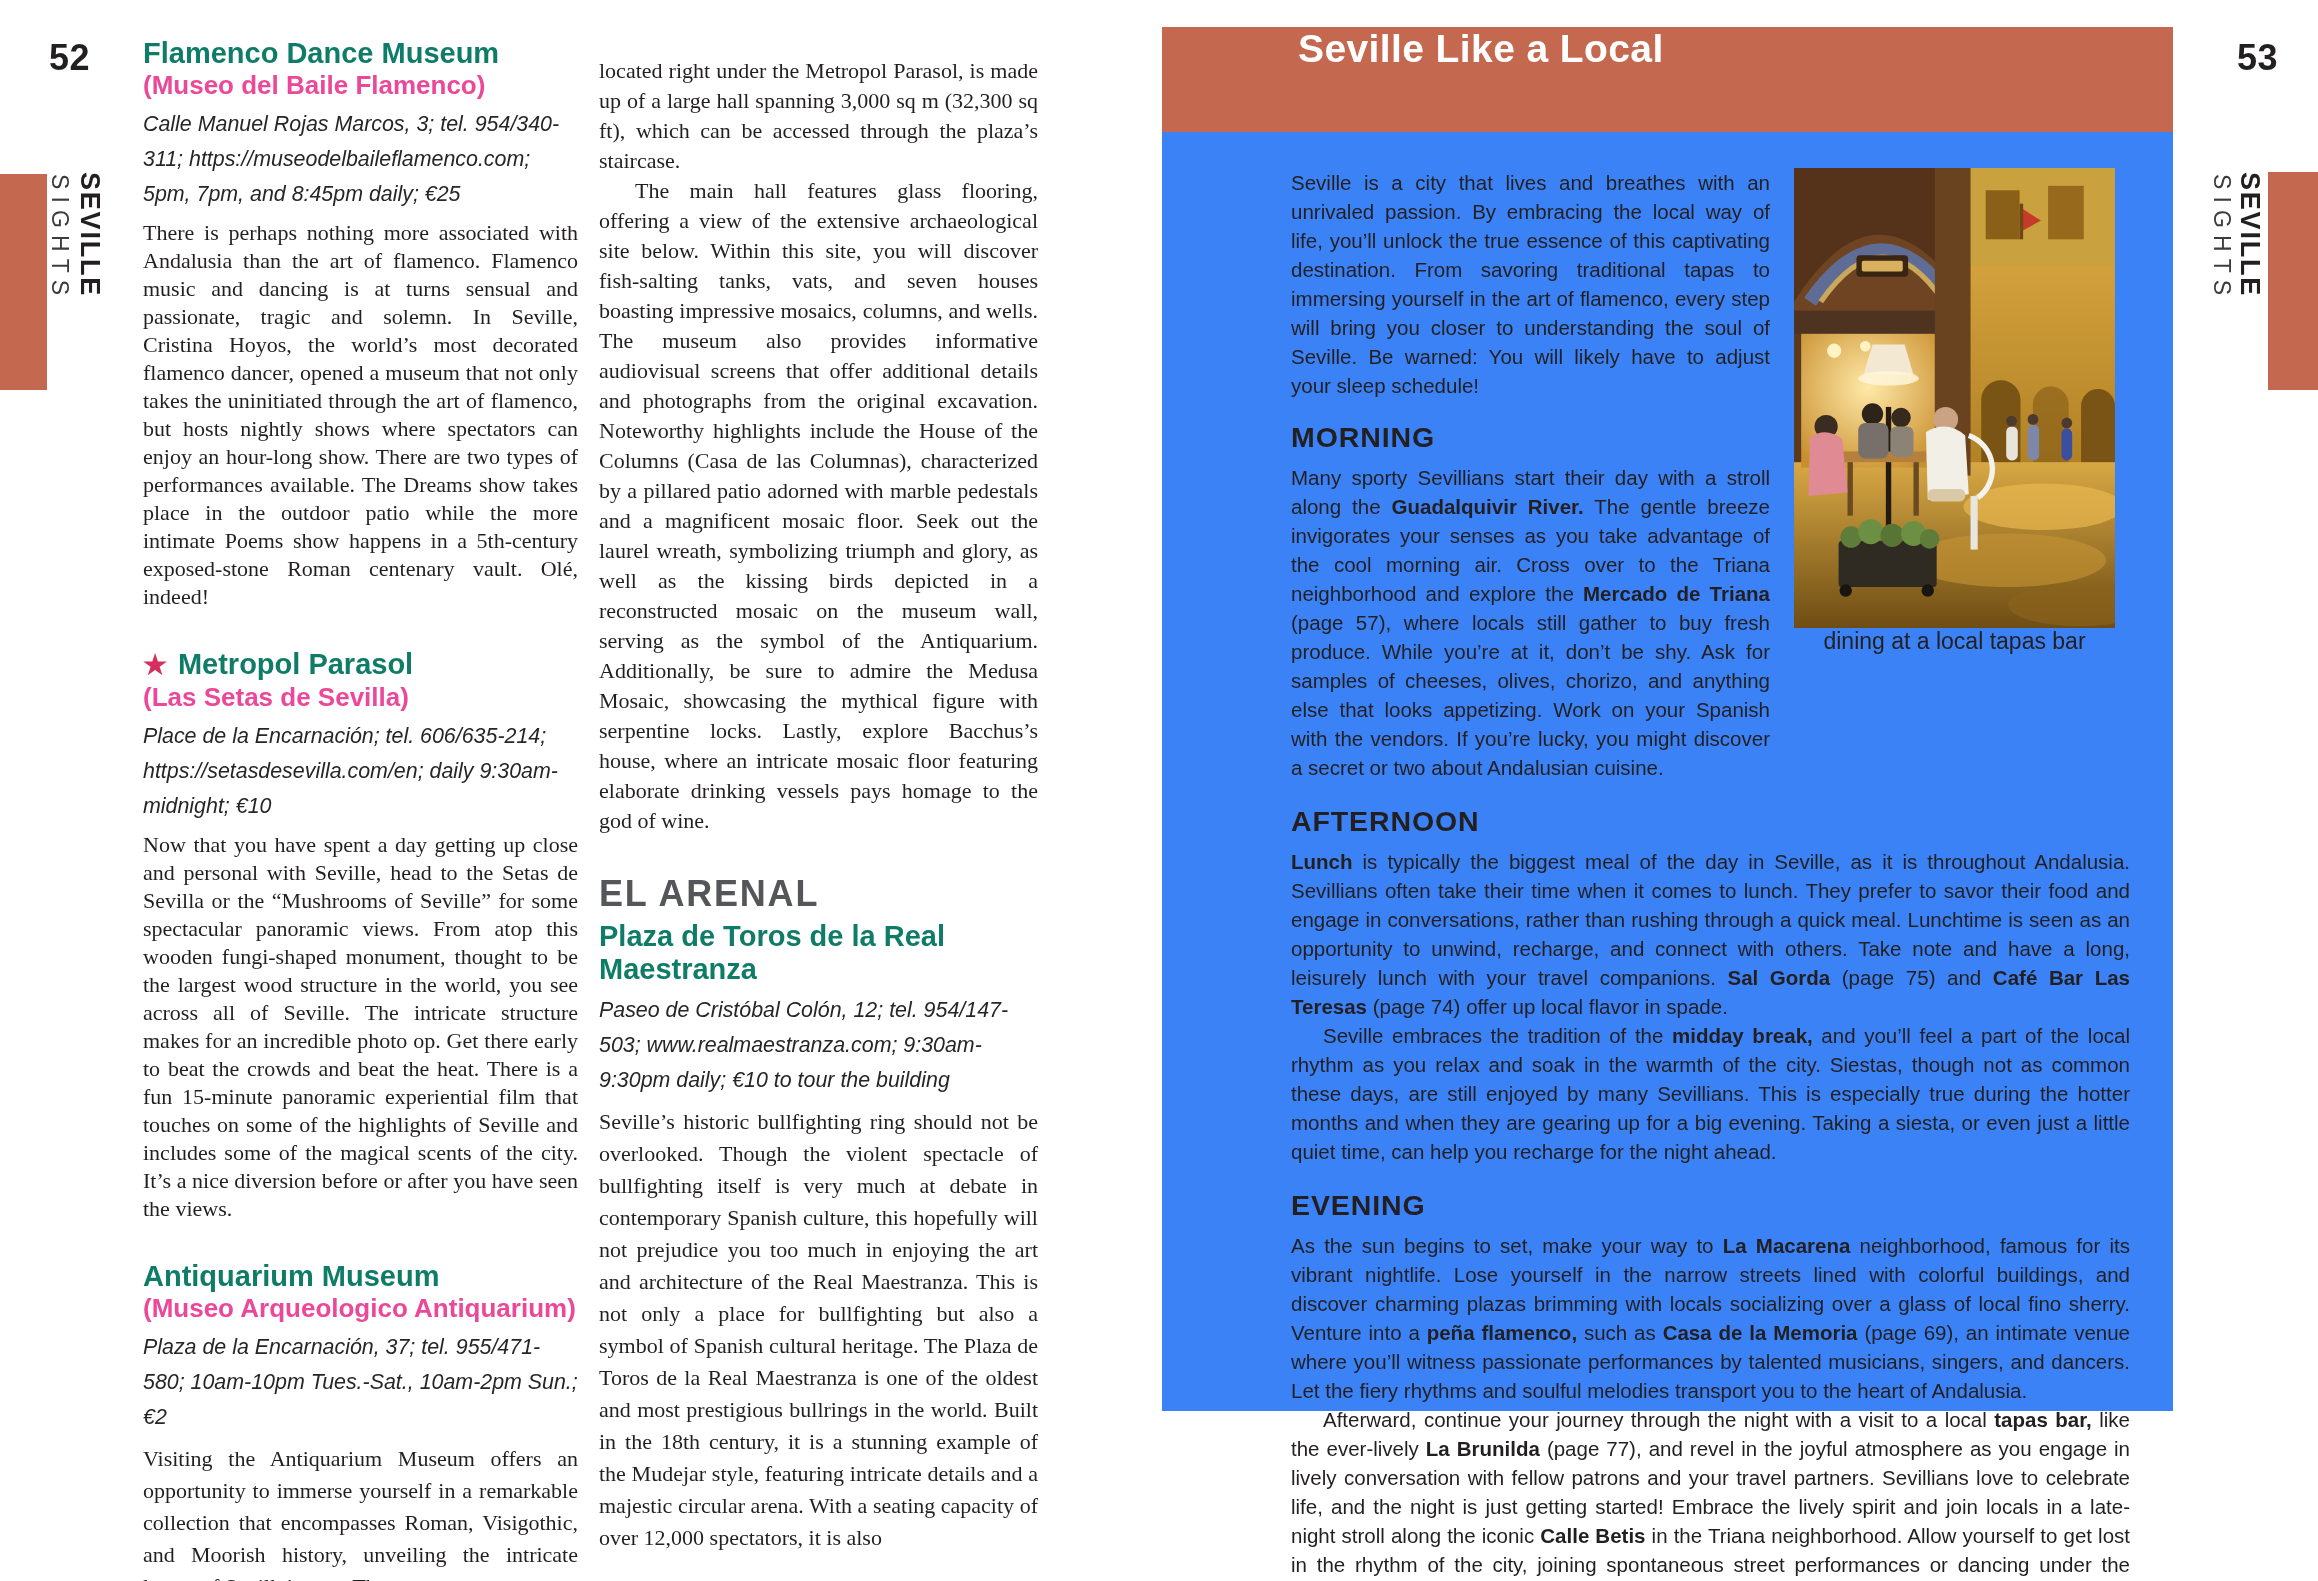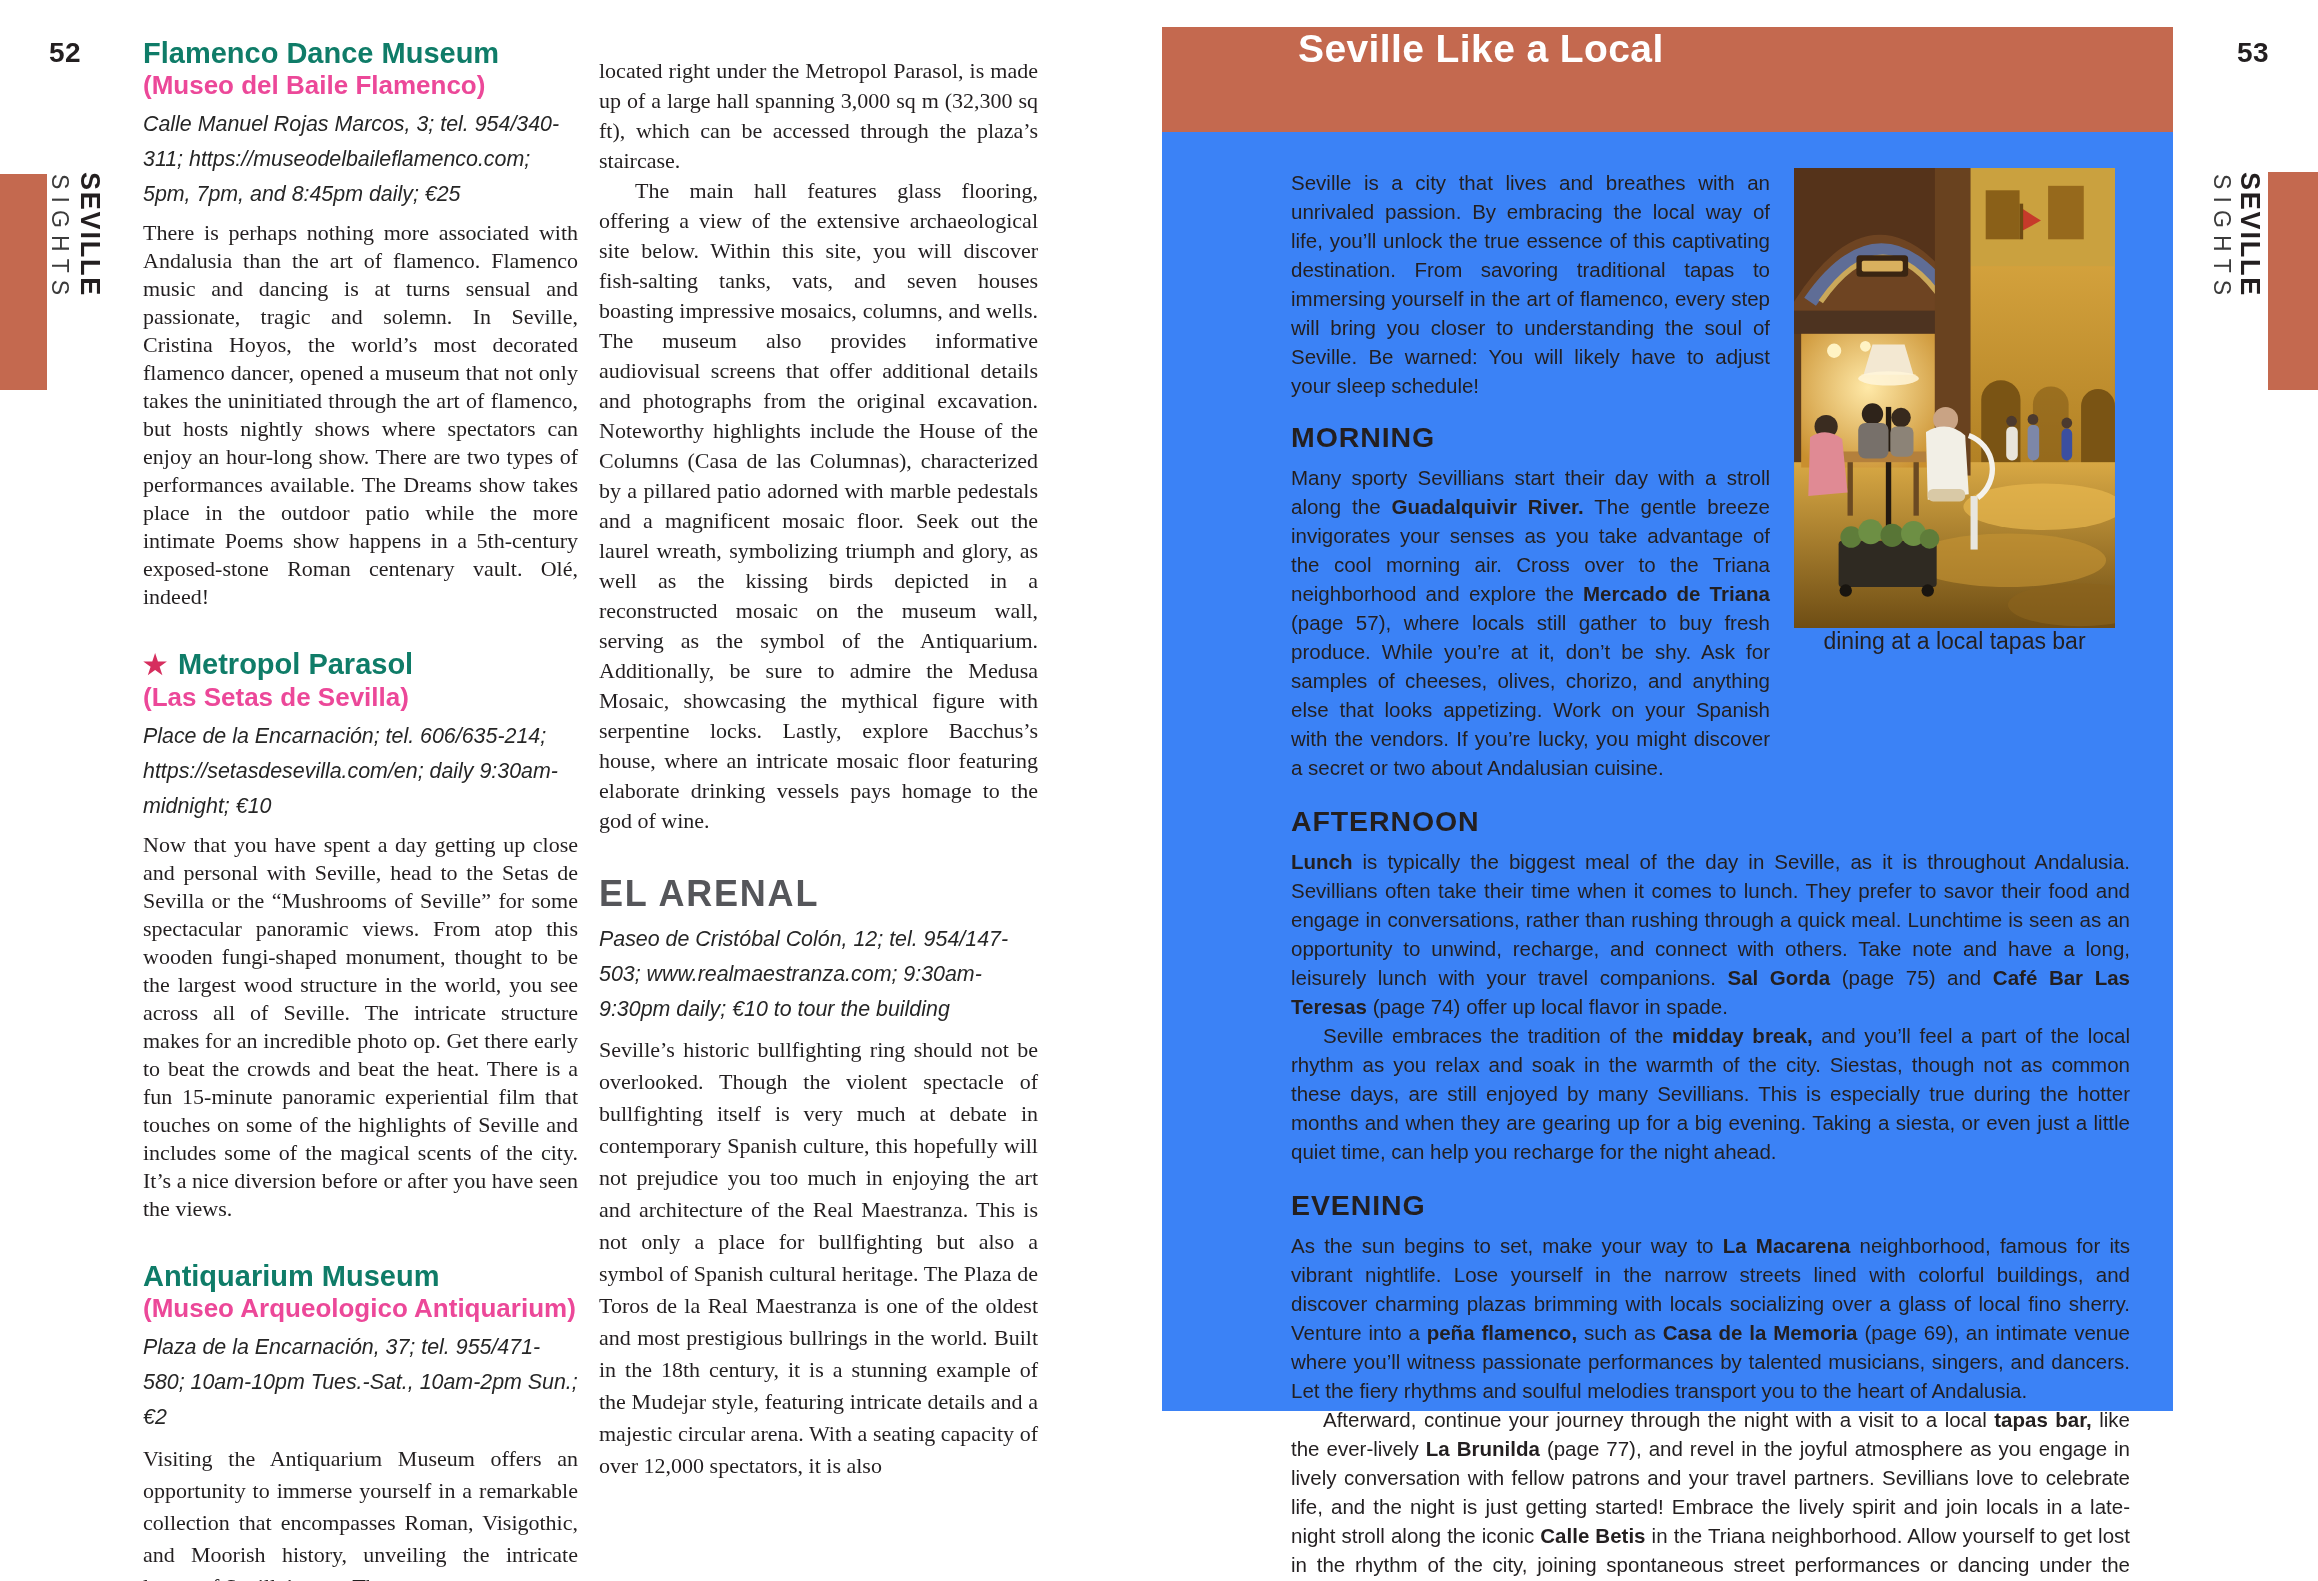--- a/index.html
+++ b/index.html
@@ -1,19 +1,19 @@
 <!DOCTYPE html>
 <html lang="en" style="font-size:14.3px"><head>
 <meta charset="utf-8">
 <style>
   html,body{margin:0;padding:0;background:#e9e9e9;}
   .sheet{position:relative;width:2319px;height:1581px;background:#ffffff;overflow:hidden;
          font-family:"Liberation Sans",sans-serif;color:#231f20;}
   
-  .pagenum{position:absolute;top:37px;font-weight:bold;font-size:28px;letter-spacing:0.4px;}
+  .pagenum{position:absolute;top:37px;font-weight:bold;font-size:36px;letter-spacing:0.4px;}
   .pagenum.left{left:49px;}
   .pagenum.right{left:2237px;}
   .tab-rect{position:absolute;background:#c4694f;}
   .tab-rect.left{left:0;top:174px;width:47px;height:216px;}
   .tab-rect.right{left:2268px;top:172px;width:51px;height:218px;}
   .vtext{position:absolute;transform:rotate(90deg);transform-origin:top left;white-space:nowrap;}
   .vtext.region{font-weight:bold;font-size:27px;letter-spacing:1.8px;}
   .vtext.section{font-size:23px;letter-spacing:7.1px;color:#3c3c3c;font-weight:normal;}
   
   .col{position:absolute;text-align:justify;hyphens:auto;-webkit-hyphens:auto;}
@@ -76,20 +76,21 @@
     <h4 class="h-sub">(Museo Arqueologico Antiquarium)</h4>
     <p class="details">Plaza de la Encarnación, 37; tel. 955/471-580; 10am-10pm Tues.-Sat., 10am-2pm Sun.; €2</p>
     <p class="bodytext loose38">Visiting the Antiquarium Museum offers an opportunity to immerse yourself in a remarkable collection that encompasses Roman, Visigothic, and Moorish history, unveiling the intricate layers of Seville’s past. The museum,</p>
   </div>
 
   <div class="col col2">
     <p class="bodytext loose">located right under the Metropol Parasol, is made up of a large hall spanning 3,000 sq m (32,300 sq ft), which can be accessed through the plaza’s staircase.</p>
     <p class="bodytext loose firstindent">The main hall features glass flooring, offering a view of the extensive archaeological site below. Within this site, you will discover fish-salting tanks, vats, and seven houses boasting impressive mosaics, columns, and wells. The museum also provides informative audiovisual screens that offer additional details and photographs from the original excavation. Noteworthy highlights include the House of the Columns (Casa de las Columnas), characterized by a pillared patio adorned with marble pedestals and a magnificent mosaic floor. Seek out the laurel wreath, symbolizing triumph and glory, as well as the kissing birds depicted in a reconstructed mosaic on the museum wall, serving as the symbol of the Antiquarium. Additionally, be sure to admire the Medusa Mosaic, showcasing the mythical figure with serpentine locks. Lastly, explore Bacchus’s house, where an intricate mosaic floor featuring elaborate drinking vessels pays homage to the god of wine.</p>
 
     <h2 class="h-section">EL ARENAL</h2>
+    <h3 class="h-teal" style="font-size:29px;line-height:33px;">Plaza de Toros de la Real Maestranza</h3>
     <p class="details" style="margin-top:7.1px;">Paseo de Cristóbal Colón, 12; tel. 954/147-503; www.realmaestranza.com; 9:30am-9:30pm daily; €10 to tour the building</p>
     <p class="bodytext loose38">Seville’s historic bullfighting ring should not be overlooked. Though the violent spectacle of bullfighting itself is very much at debate in contemporary Spanish culture, this hopefully will not prejudice you too much in enjoying the art and architecture of the Real Maestranza. This is not only a place for bullfighting but also a symbol of Spanish cultural heritage. The Plaza de Toros de la Real Maestranza is one of the oldest and most prestigious bullrings in the world. Built in the 18th century, it is a stunning example of the Mudejar style, featuring intricate details and a majestic circular arena. With a seating capacity of over 12,000 spectators, it is also</p>
   </div>
 
   <div class="feature-bar">
     <div class="feature-title">Seville Like a Local</div>
   </div>
 
   <div class="feature-box">
     <div class="box-row">

